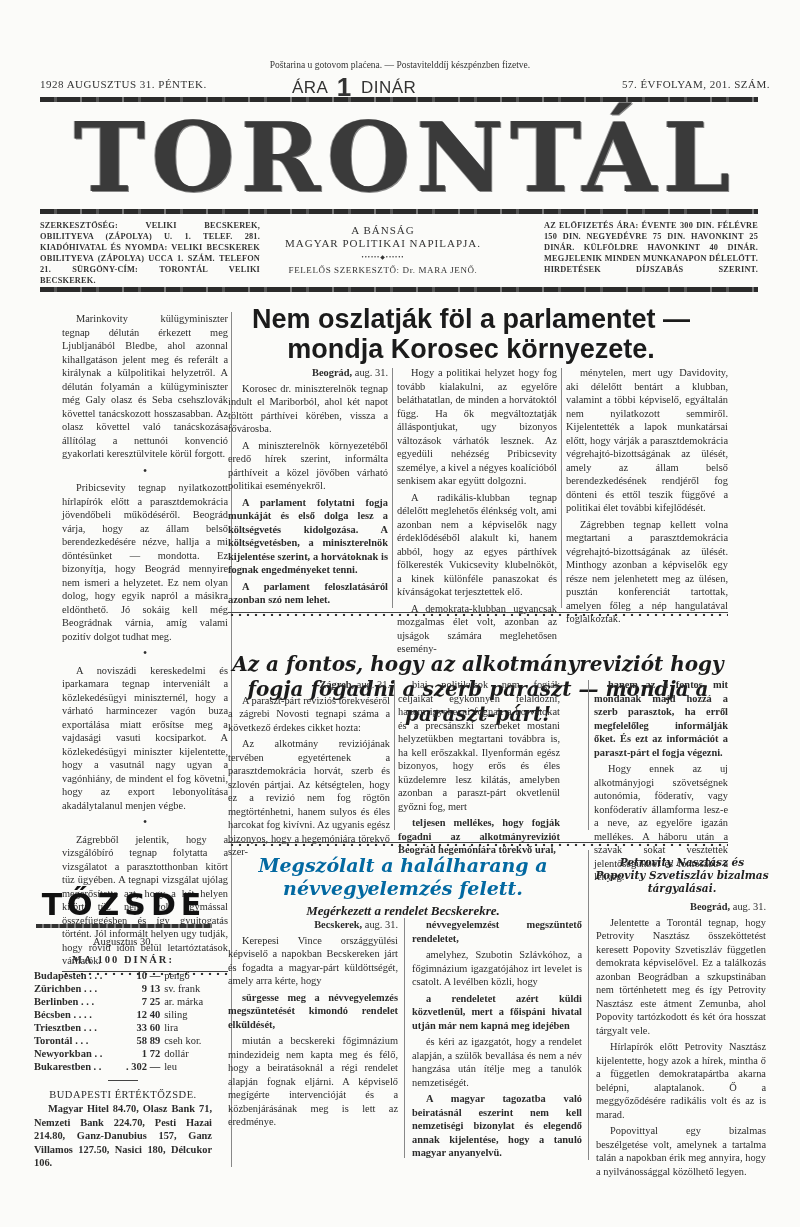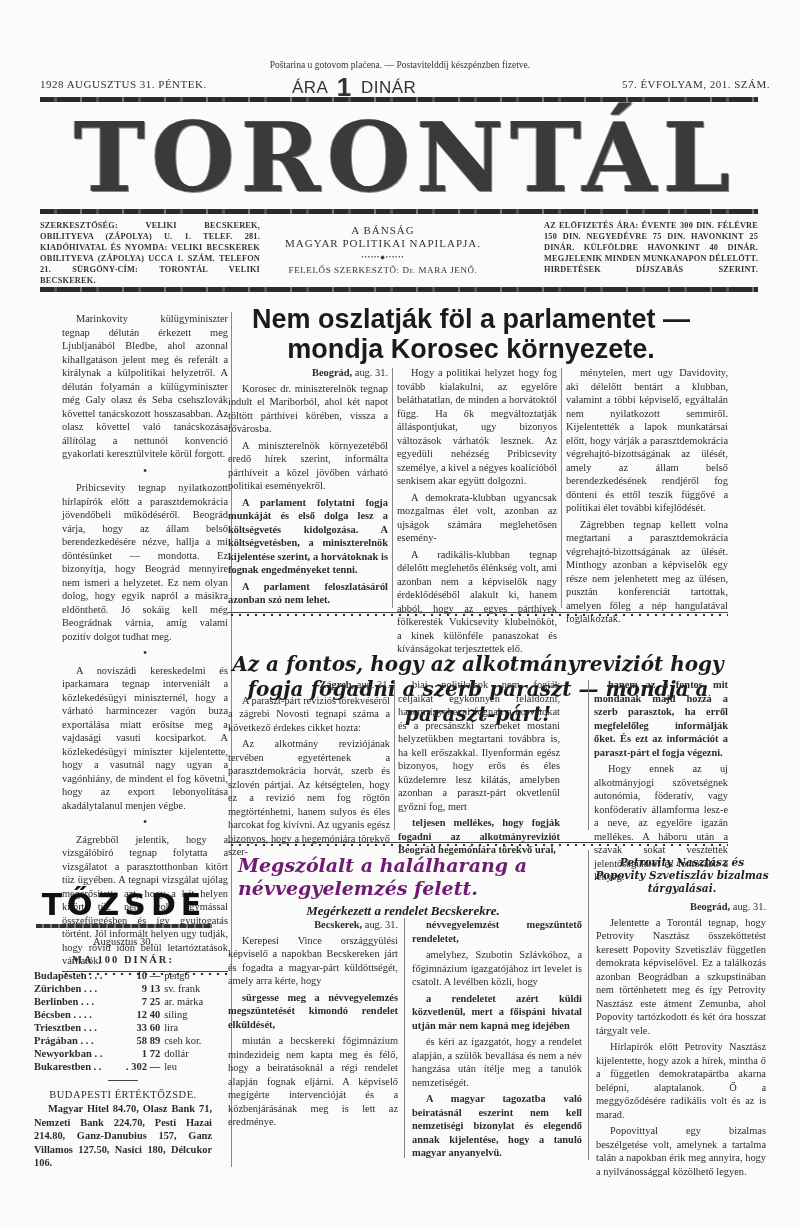--- a/index.html
+++ b/index.html
@@ -32,21 +32,21 @@
   .vsep { width: 1px; background: #888; }
   .head1 { top: 304px; left: 236px; width: 470px; text-align: center; font-family: "Liberation Sans", sans-serif; font-weight: bold; font-size: 27px; line-height: 30px; color: #1b1b1b; }
   .c1 { top: 366px; left: 228px; width: 160px; }
   .c2 { top: 366px; left: 397px; width: 160px; }
   .c3 { top: 366px; left: 566px; width: 162px; }
   .dotrule { height: 4px; background: radial-gradient(circle, #333 1.3px, transparent 1.6px) 0 0/8px 4px repeat-x; border-top: 1px solid #444; margin-top: 2px; }
   .head2 { top: 652px; left: 228px; width: 500px; text-align: center; font-family: "DejaVu Serif", serif; font-weight: bold; font-style: italic; font-size: 20px; line-height: 25px; color: #1b1b1b; }
   .c4 { top: 678px; left: 228px; width: 162px; }
   .c5 { top: 678px; left: 398px; width: 162px; }
   .c6 { top: 678px; left: 594px; width: 134px; }
-  .head3 { top: 854px; left: 238px; width: 330px; font-family: "DejaVu Serif", serif; font-weight: bold; font-style: italic; font-size: 19px; line-height: 23px; color: #701a75; }
+  .head3 { top: 854px; left: 238px; width: 330px; text-align: center; font-family: "DejaVu Serif", serif; font-weight: bold; font-style: italic; font-size: 19px; line-height: 23px; color: #0369a1; }
   .sub3 { top: 903px; left: 238px; width: 330px; text-align: center; font-style: italic; font-weight: bold; font-size: 13px; }
   .c7 { top: 918px; left: 228px; width: 170px; }
   .c8 { top: 918px; left: 412px; width: 170px; }
   .head4 { top: 856px; left: 594px; width: 176px; text-align: center; font-style: italic; font-weight: bold; font-size: 10.5px; line-height: 13px; font-family: "DejaVu Serif", serif; }
   .c9 { top: 900px; left: 596px; width: 170px; }
   .tozsde-title { top: 888px; left: 36px; width: 176px; text-align: center; font-family: "DejaVu Sans", sans-serif; font-weight: bold; font-size: 30px; letter-spacing: 5px; color: #111; line-height: 34px; }
   .tozsde-bar { top: 924px; left: 36px; width: 176px; height: 4px; background: repeating-linear-gradient(90deg, #333 0 6px, #777 6px 8px); }
   .tozsde { top: 936px; left: 34px; width: 178px; font-size: 10.5px; color: #2c2c2c; }
   .tozsde .dt { text-align: center; margin-bottom: 7px; }
   .tozsde .hd { text-align: center; font-weight: bold; letter-spacing: 2px; margin-bottom: 4px; }
@@ -101,22 +101,22 @@
 <div class="abs col c1">
   <div class="dateline-art"><b>Beográd,</b> <span>aug. 31.</span></div>
   <p>Korosec dr. miniszterelnök tegnap indult el Mariborból, ahol két napot töltött párthívei körében, vissza a fővárosba.</p>
   <p>A miniszterelnök környezetéből eredő hírek szerint, informálta párthíveit a közel jövőben várható politikai eseményekről.</p>
   <p class="b">A parlament folytatni fogja munkáját és első dolga lesz a költségvetés kidolgozása. A költségvetésben, a miniszterelnök kijelentése szerint, a horvátoknak is fognak engedményeket tenni.</p>
   <p class="b">A parlament feloszlatásáról azonban szó nem lehet.</p>
 </div>
 <div class="abs vsep" style="top:368px;left:392px;height:240px;"></div>
 <div class="abs col c2">
   <p>Hogy a politikai helyzet hogy fog tovább kialakulni, az egyelőre beláthatatlan, de minden a horvátoktól függ. Ha ők megváltoztatják álláspontjukat, ugy bizonyos változások várhatók lesznek. Az egyedüli nehézség Pribicsevity személye, a kivel a négyes koalícióból senkisem akar együtt dolgozni.</p>
+  <p>A radikális-klubban tegnap délelőtt meglehetős élénkség volt, ami azonban nem a képviselők nagy érdeklődéséből alakult ki, hanem abból, hogy az egyes párthívek fölkeresték Vukicsevity klubelnököt, a kinek különféle panaszokat és kívánságokat terjesztettek elő.</p>
   <p>A demokrata-klubban ugyancsak mozgalmas élet volt, azonban az ujságok számára meglehetősen esemény-</p>
-  <p>A radikális-klubban tegnap délelőtt meglehetős élénkség volt, ami azonban nem a képviselők nagy érdeklődéséből alakult ki, hanem abból, hogy az egyes párthívek fölkeresték Vukicsevity klubelnököt, a kinek különféle panaszokat és kívánságokat terjesztettek elő.</p>
 </div>
 <div class="abs vsep" style="top:368px;left:561px;height:240px;"></div>
 <div class="abs col c3">
   <p>ménytelen, mert ugy Davidovity, aki délelőtt bentárt a klubban, valamint a többi képviselő, egyáltalán nem nyilatkozott semmiről. Kijelentették a lapok munkatársai előtt, hogy várják a parasztdemokrácia végrehajtó-bizottságának az ülését, amely az állam belső berendezkedésének rendjéről fog dönteni és ettől teszik függővé a politikai élet további kifejlődését.</p>
   <p>Zágrebben tegnap kellett volna megtartani a parasztdemokrácia végrehajtó-bizottságának az ülését. Minthogy azonban a képviselők egy része nem jelenhetett meg az ülésen, pusztán konferenciát tartottak, amelyen főleg a nép hangulatával foglalkoztak.</p>
 </div>
 <div class="abs dotrule" style="top:610px;left:228px;width:500px;"></div>
 
 <div class="abs head2">Az a fontos, hogy az alkotmányreviziót hogy fogja fogadni a szerb paraszt — mondja a paraszt-párt!</div>
 <div class="abs col c4">
@@ -188,21 +188,21 @@
           <td class="city">Bécsben . . . .</td>
           <td class="val">12 40</td>
           <td>siling</td>
         </tr>
     <tr>
           <td class="city">Triesztben . . .</td>
           <td class="val">33 60</td>
           <td>lira</td>
         </tr>
     <tr>
-          <td class="city">Prágában . . .</td>
+          <td class="city">Torontál . . .</td>
           <td class="val">58 89</td>
           <td>cseh kor.</td>
         </tr>
     <tr>
           <td class="city">Newyorkban . .</td>
           <td class="val">1 72</td>
           <td>dollár</td>
         </tr>
     <tr>
           <td class="city">Bukarestben . .</td>

